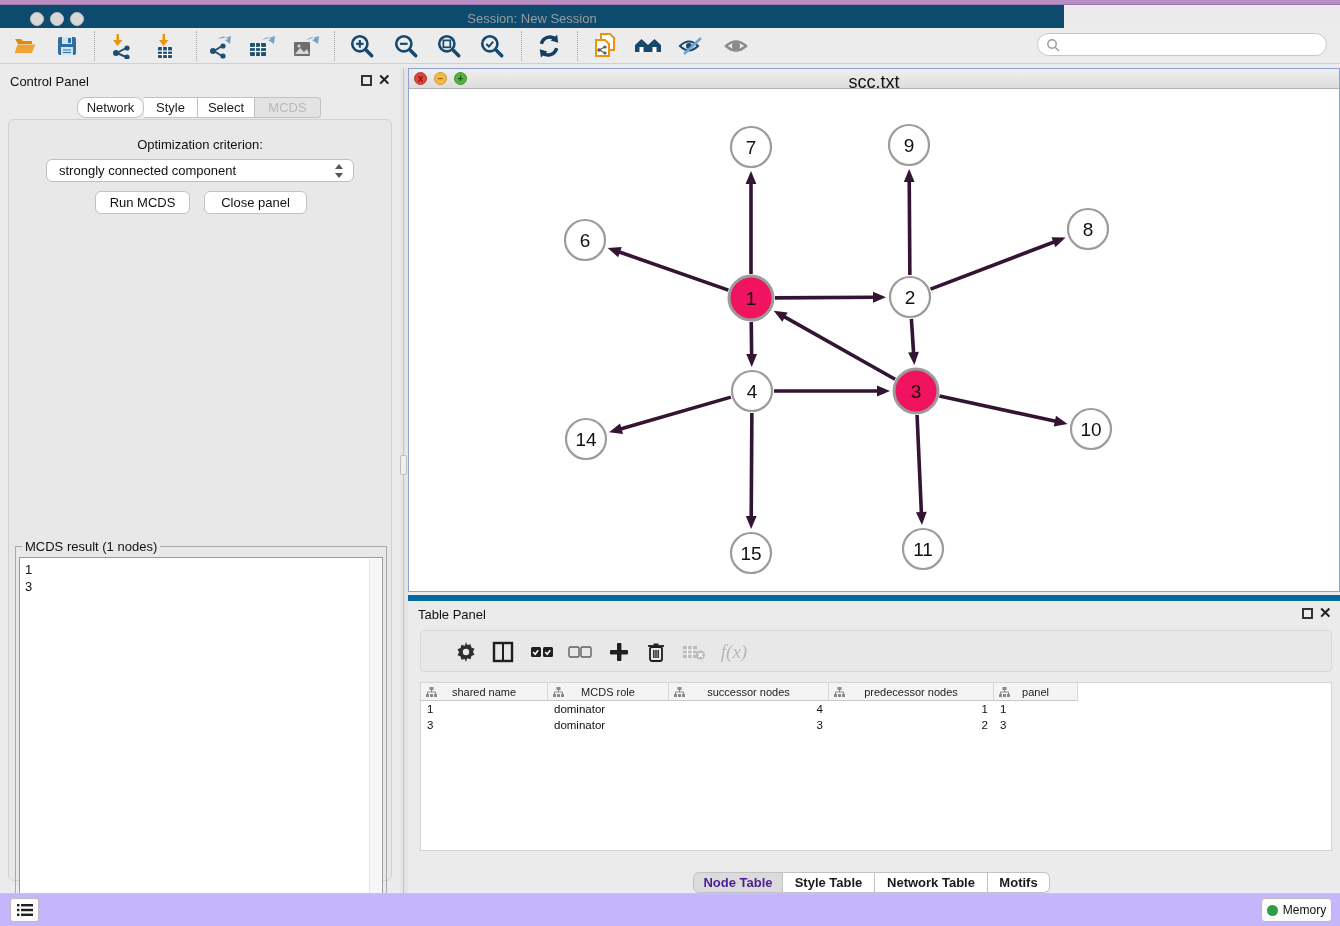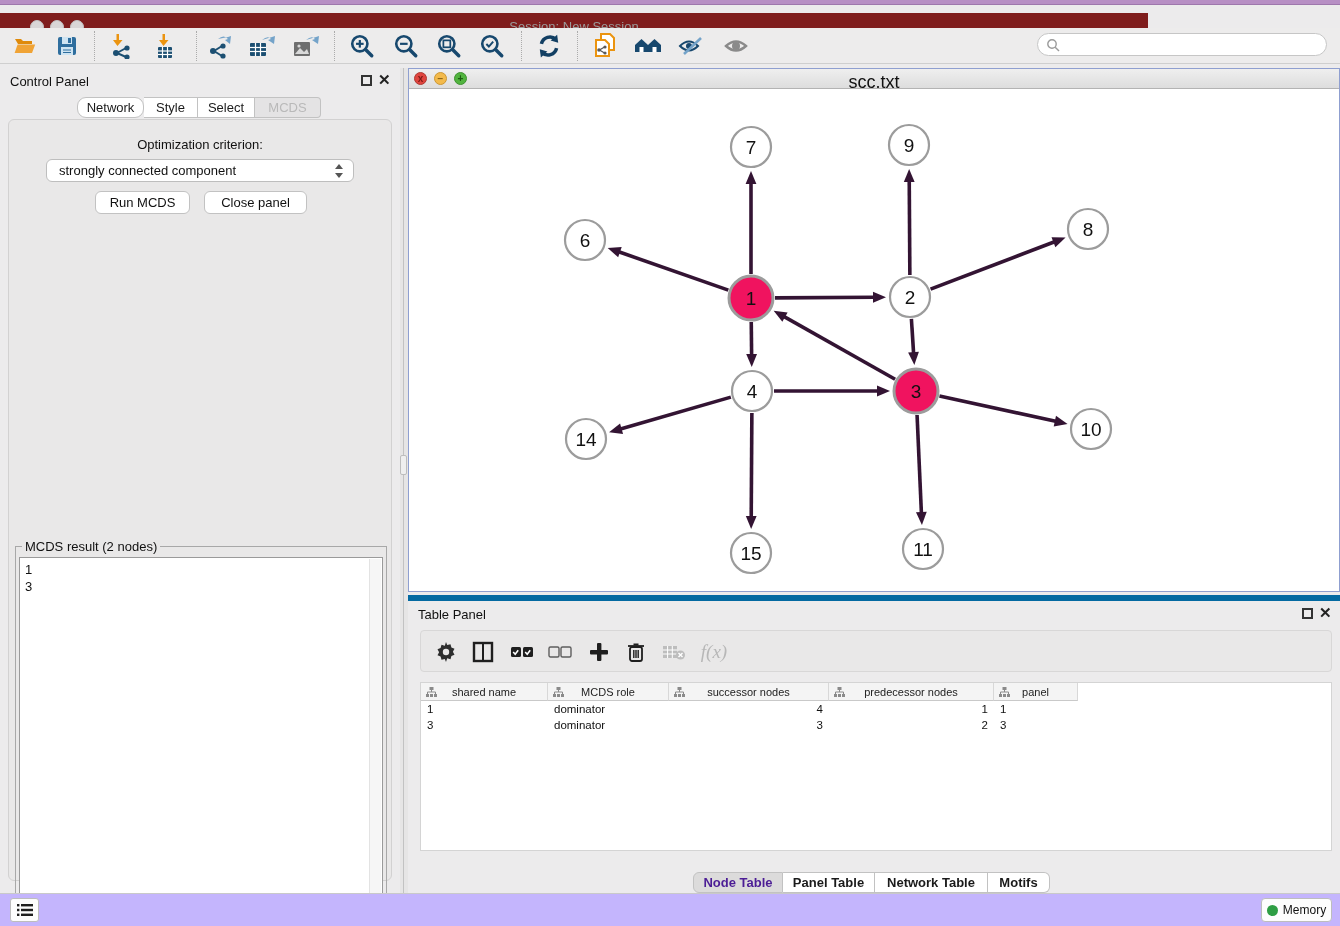--- a/index.html
+++ b/index.html
@@ -1,21 +1,21 @@
 <!DOCTYPE html>
 <html><head>
 <meta charset="utf-8">
 <style>
   * { margin:0; padding:0; box-sizing:border-box; }
   html,body { width:1340px; height:926px; font-family:"Liberation Sans", sans-serif; background:#ECEBEC; overflow:hidden; }
   #app { position:relative; width:1340px; height:926px; background:#ECEBEC; }
 
   
   #purple-strip { position:absolute; left:0; top:0; width:1340px; height:5px; background:#B78FC4; border-bottom:1px solid #9E77AC; }
-  #titlebar { position:absolute; left:0; top:13px; width:1148px; height:23px; background:#7f1d1d; }
+  #titlebar { position:absolute; left:0; top:5px; width:1064px; height:23px; background:#0c4a6e; }
   .traffic { position:absolute; top:7px; width:14px; height:14px; border-radius:50%; background:#D9D6D7; border:1px solid #C4C1C2; }
   #app-title { position:absolute; top:6px; left:0; width:100%; text-align:center; font-size:13px; color:#9C9C9C; }
 
   #toolbar { position:absolute; left:0; top:28px; width:1340px; height:36px; background:#EDECEC; border-bottom:1px solid #CFCFCF; }
   .tb-btn { position:absolute; top:4px; width:34px; height:28px; display:flex; align-items:center; justify-content:center; cursor:pointer; }
   .tb-sep { position:absolute; top:3px; height:30px; width:0; border-left:1px dotted #ABABAB; }
   #search-wrap { position:absolute; left:1037px; top:5px; width:290px; height:23px; background:#FFFFFF; border:1px solid #C6C6C6; border-radius:12px; display:flex; align-items:center; padding-left:8px; }
   #search-input { border:none; outline:none; flex:1; font-size:12px; background:transparent; margin-left:5px; }
 
   
@@ -49,21 +49,21 @@
   #net-frame { position:absolute; left:408px; top:68px; width:932px; height:524px; border:1px solid #8F9FD0; background:#FFFFFF; }
   #net-titlebar { position:absolute; left:0; top:0; width:100%; height:20px; background:linear-gradient(#EFEFEF,#DDDDDD); border-bottom:1px solid #B3B3B3; }
   .frame-light { position:absolute; top:3px; width:13px; height:13px; border-radius:50%; font-size:10px; font-weight:bold; text-align:center; line-height:12px; cursor:pointer; }
   #net-title { position:absolute; left:0; top:3px; width:100%; text-align:center; font-size:18px; color:#111; }
   #graph-svg { position:absolute; left:0; top:20px; }
 
   
   #table-panel { position:absolute; left:408px; top:595px; width:932px; height:298px; background:#ECEBEC; border-top:6px solid #0369a1; }
   #tp-title { position:absolute; left:10px; top:6px; font-size:13px; color:#111; }
   #tp-toolbar { position:absolute; left:12px; top:29px; width:912px; height:42px; background:#E9E8E8; border:1px solid #D8D7D7; border-radius:4px; }
-  .tp-icon { position:absolute; top:6px; display:flex; align-items:center; justify-content:center; width:30px; height:30px; cursor:pointer; }
+  .tp-icon { position:absolute; top:6px; display:flex; align-items:center; justify-content:center; width:30px; height:30px; cursor:pointer;margin-left:20px; }
   #fx-label { font-family:"Liberation Serif", serif; font-style:italic; font-size:19px; color:#B7B7B7; }
   #node-table { position:absolute; left:12px; top:81px; width:912px; height:169px; background:#FFFFFF; border:1px solid #D4D4D4; }
   #table-header { position:absolute; left:0; top:0; height:18px; display:flex; }
   .th-cell { height:18px; background:#F4F4F4; border-right:1px solid #D8D8D8; border-bottom:1px solid #C9C9C9; display:flex; align-items:center; justify-content:center; font-size:11px; color:#222; position:relative; cursor:pointer; }
   .th-icon { position:absolute; left:5px; top:4px; }
   .table-row { position:absolute; left:0; height:16px; display:flex; }
   .td-cell { height:16px; font-size:11.5px; color:#111; padding:1px 6px 0 6px; overflow:hidden; white-space:nowrap; }
   #tp-tabs { position:absolute; top:271px; height:21px; display:flex; left:285px; }
   .tp-tab { height:21px; border:1px solid #C2C2C2; border-left:none; background:#FFFFFF; font-size:13px; font-weight:bold; color:#1A1A1A; display:flex; align-items:center; justify-content:center; cursor:pointer; }
   .tp-tab:first-child { border-left:1px solid #C2C2C2; border-radius:6px 0 0 6px; }
@@ -266,21 +266,21 @@
         <span>strongly connected component</span>
         <span id="criterion-stepper">
             <span class="up"></span>
             <span class="down"></span>
           </span>
       </div>
       <div id="opt-label">Optimization criterion:</div>
       <button class="cp-btn" style="left:86px; width:95px;">Run MCDS</button>
       <button class="cp-btn" style="left:195px; width:103px;">Close panel</button>
       <div id="result-group">
-        <div id="result-title">MCDS result (2 nodes)</div>
+        <div id="result-title">MCDS result (1 nodes)</div>
         <div id="result-area">
           <div id="result-lines">
               <div>1</div>
               <div>3</div>
             </div>
           <div id="result-scroll"></div>
         </div>
       </div>
     </div>
   </div>
@@ -498,21 +498,21 @@
             <div class="td-cell" style="width: 121px; text-align: left;">dominator</div>
             <div class="td-cell" style="width: 160px; text-align: right;">3</div>
             <div class="td-cell" style="width: 165px; text-align: right;">2</div>
             <div class="td-cell" style="width: 84px; text-align: left;">3</div>
           </div>
         </div>
     </div>
 
     <div id="tp-tabs">
         <div class="tp-tab active" style="width: 90px;">Node Table</div>
-        <div class="tp-tab" style="width: 92px;">Panel Table</div>
+        <div class="tp-tab" style="width: 92px;">Style Table</div>
         <div class="tp-tab" style="width: 113px;">Network Table</div>
         <div class="tp-tab" style="width: 62px;">Motifs</div>
       </div>
   </div>
 
   <div id="status-bar">
     <div id="list-btn">
       <svg width="16" height="14" viewBox="0 0 16 14">
           <g fill="#1F1F1F">
             <rect x="0" y="1" width="2.4" height="2.4"></rect>

